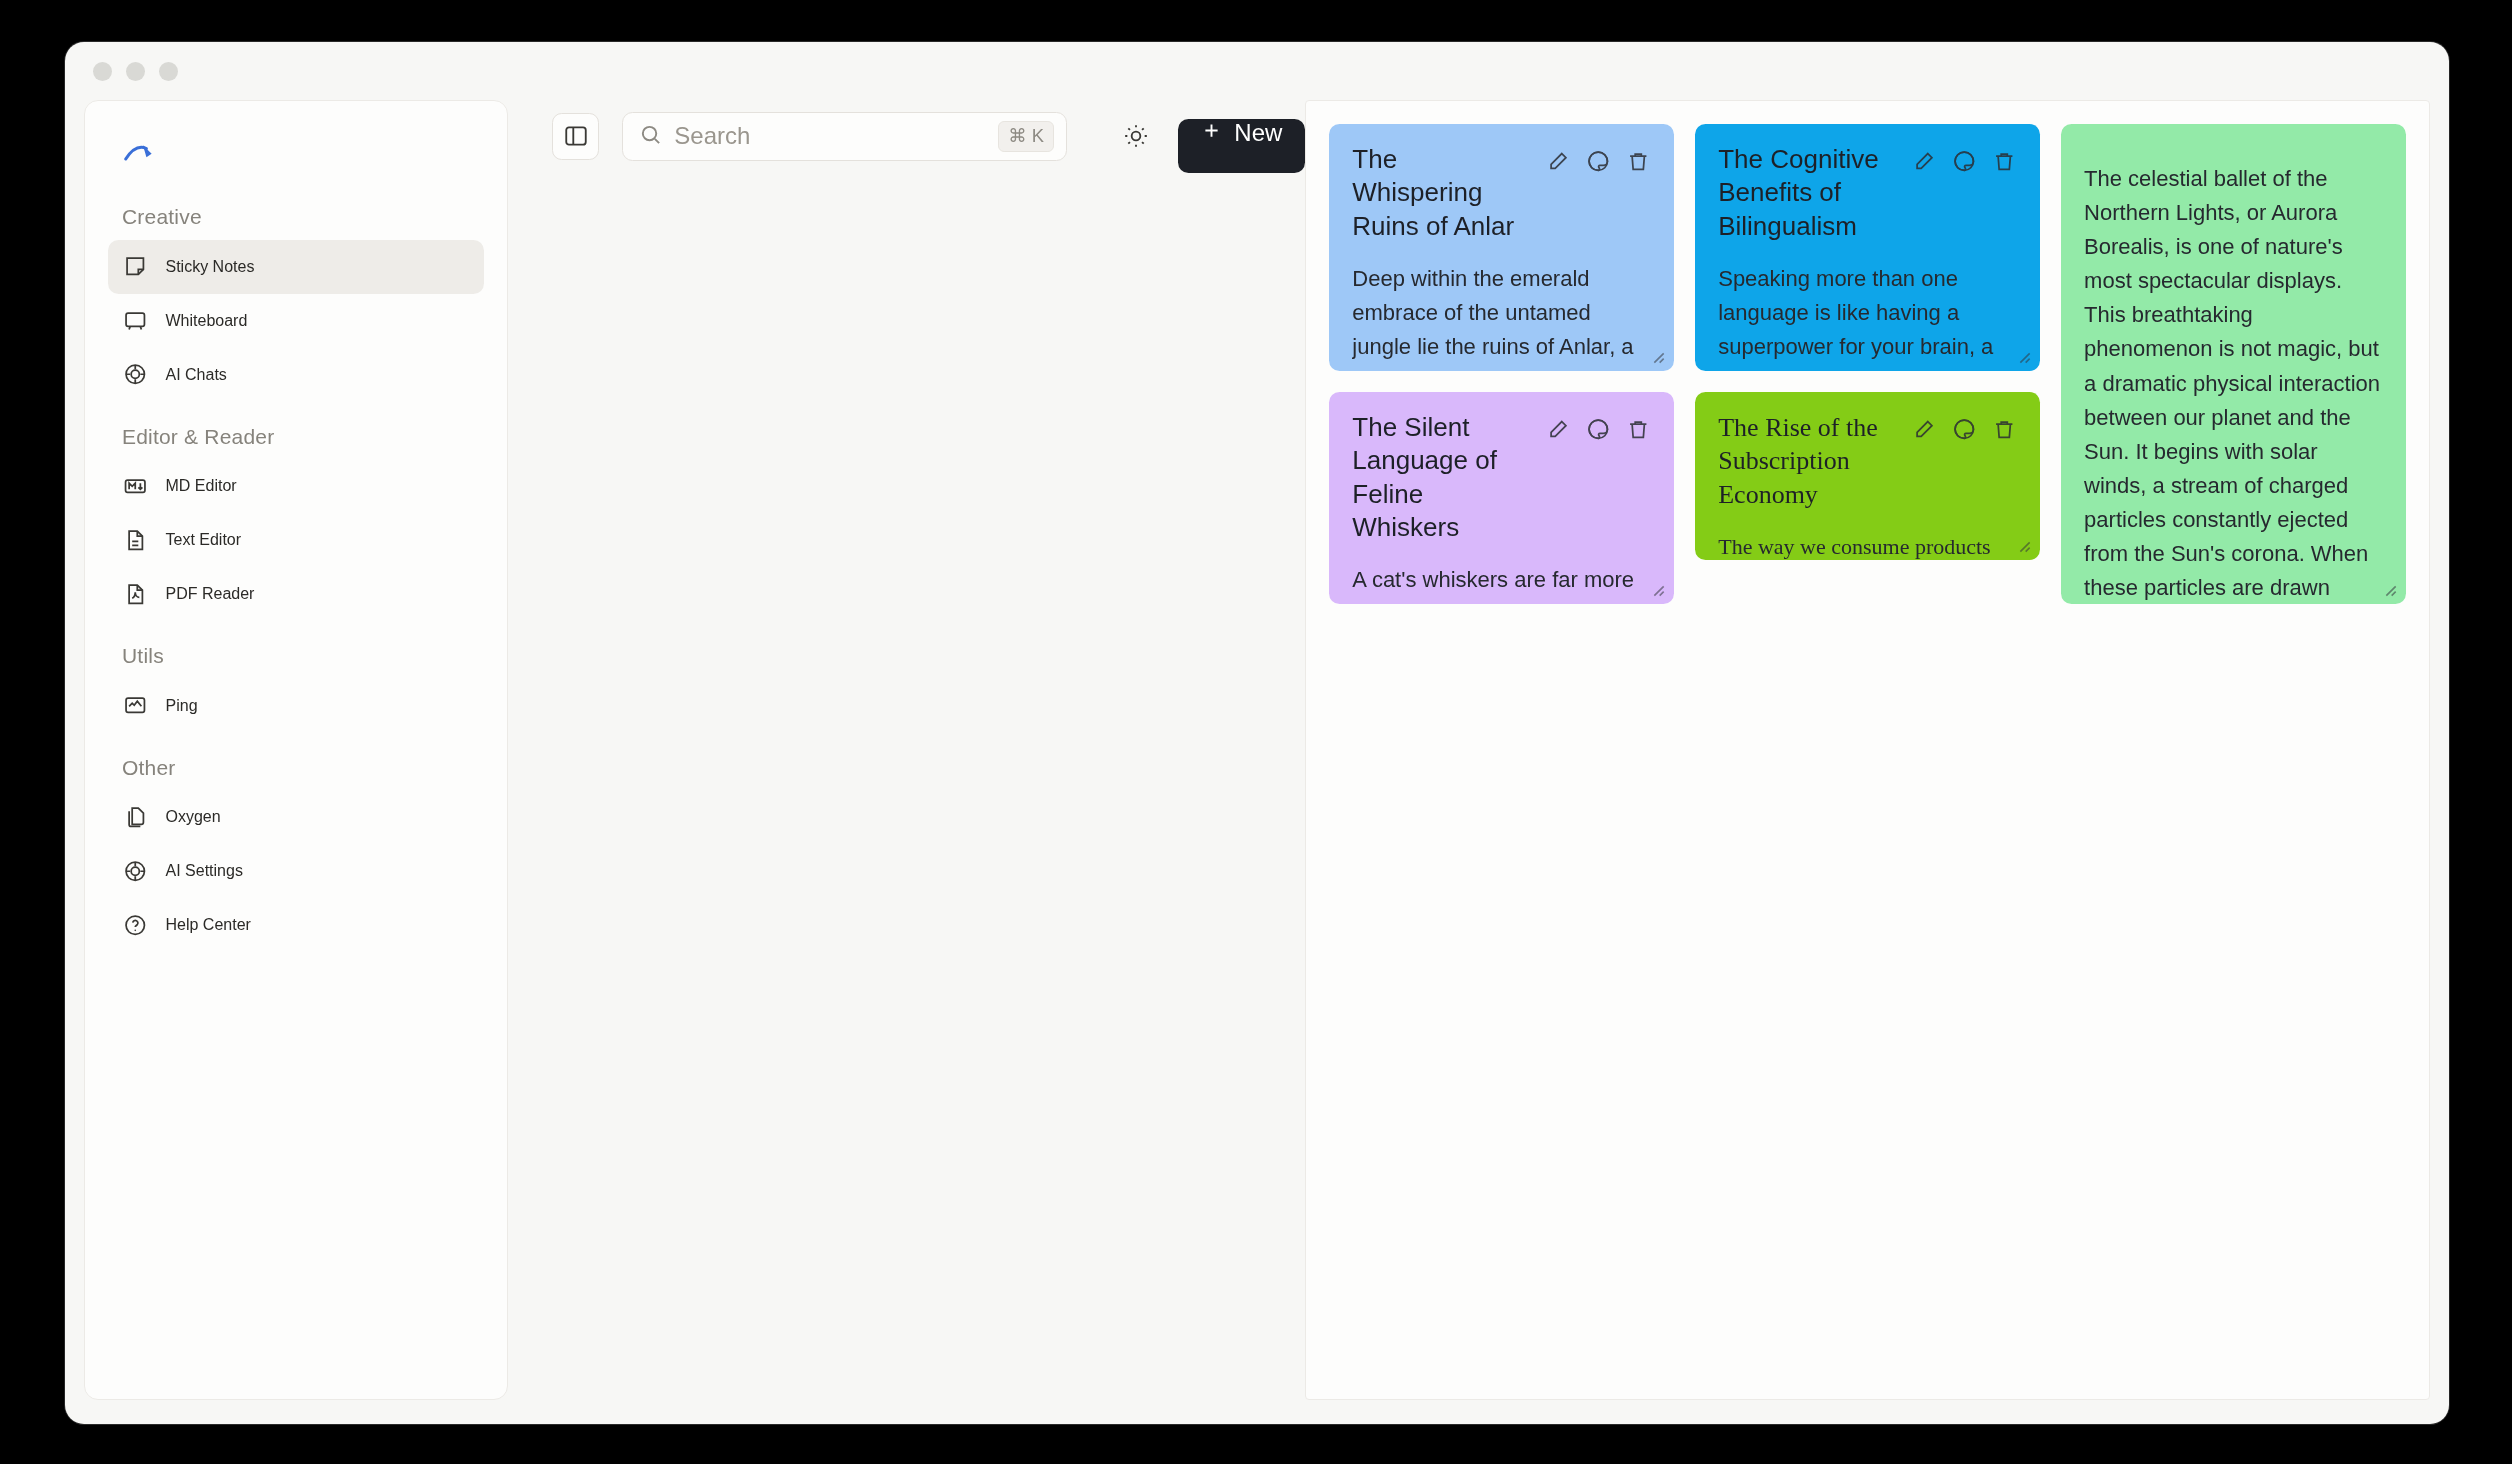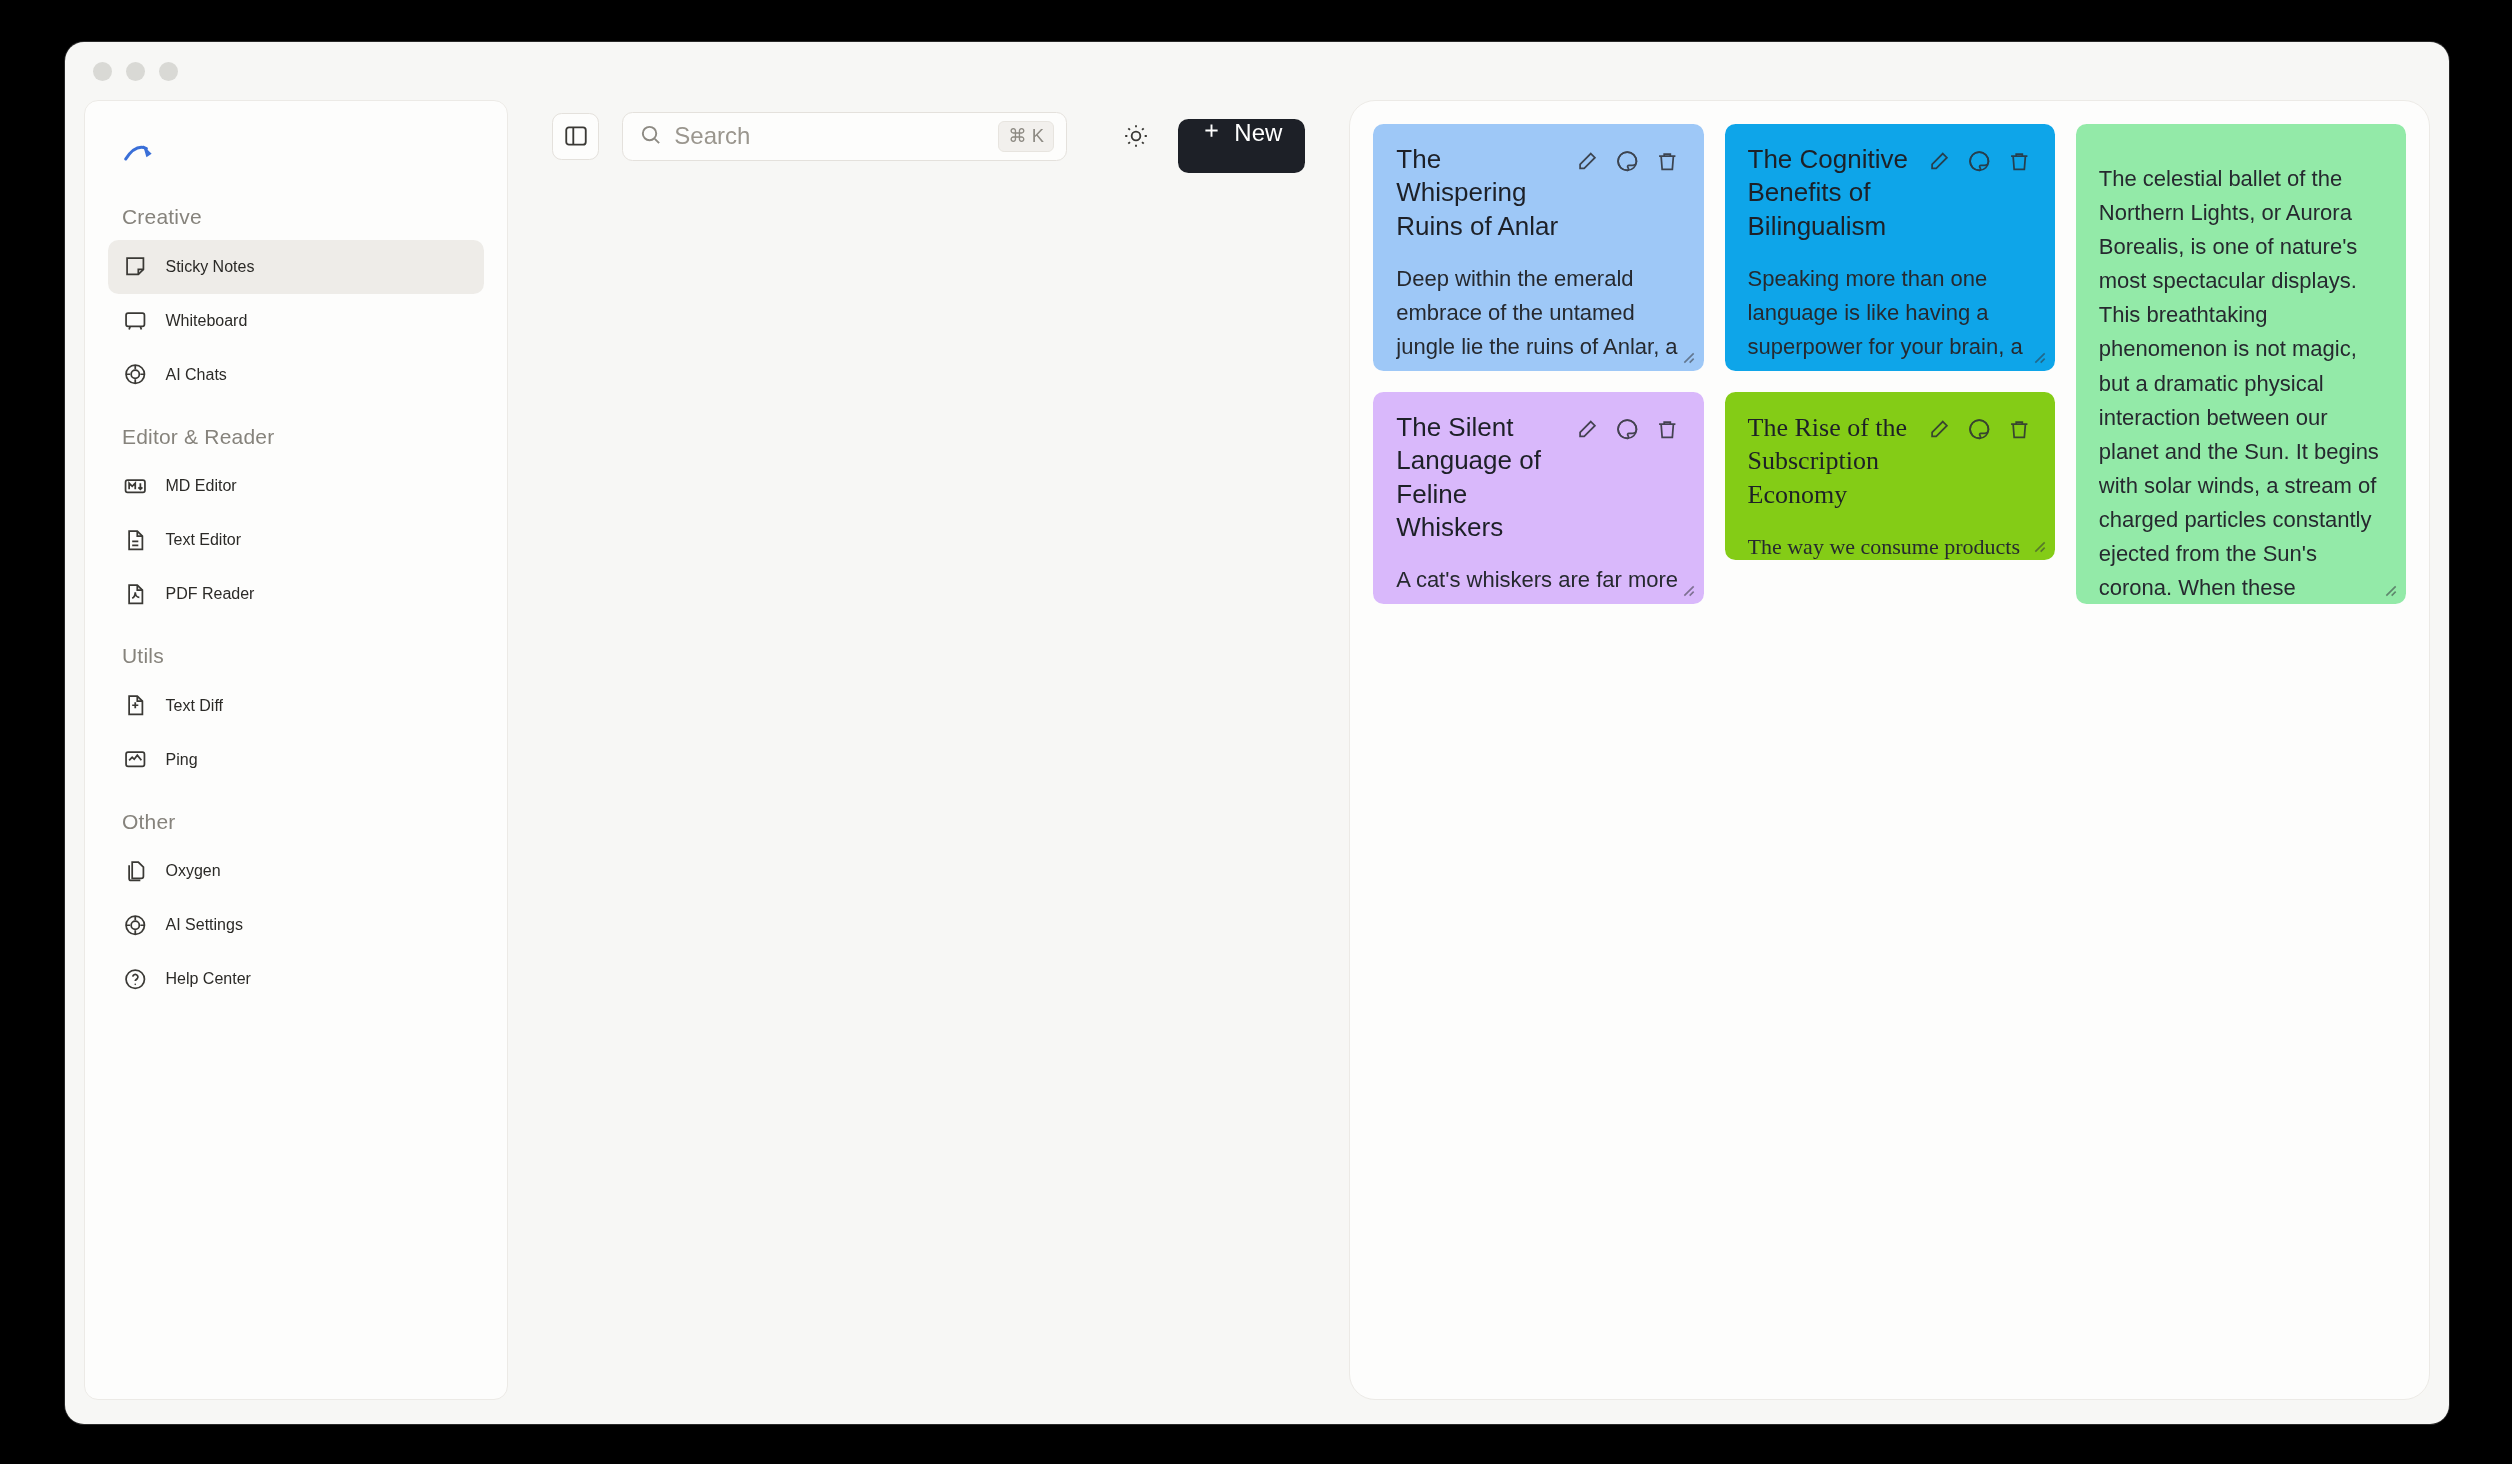--- a/index.html
+++ b/index.html
@@ -142,24 +142,23 @@
     font-size: 24px;
     border-radius: 10.5px;
     border: none;
     cursor: pointer;
     font-family: "Liberation Sans", sans-serif;
   }
   .notes-panel {
     flex: 1;
     background: #fdfdfc;
     border: 0.9px solid #eceae6;
-    border-radius: 26px;
+    border-radius: 4px;
     padding: 23px;
     overflow: hidden;
-    margin-left: 44px;
   }
   .notes-grid {
     display: grid;
     grid-template-columns: repeat(3, 1fr);
     gap: 21px;
     align-items: start;
   }
   .note {
     border-radius: 10.5px;
     padding: 19px 23px 23px 23px;
@@ -288,30 +287,20 @@
                 <path d="M14 3v5h5"></path>
                 <path d="M9 16c2-1 3-4 3-6 0 3 2 5 4 5"></path>
               </svg>
           </span>
           <span>PDF Reader</span>
         </div>
       </div>
 
       <div>
         <div class="section-label">Utils</div>
-        <div class="nav-item">
-          <span class="ic">
-            <svg viewBox="0 0 24 24" fill="none" stroke="currentColor" stroke-width="1.7">
-                <path d="M6 3h8l5 5v13H6z"></path>
-                <path d="M14 3v5h5"></path>
-                <path d="M9 12h6M12 9v6"></path>
-              </svg>
-          </span>
-          <span>Text Diff</span>
-        </div>
         <div class="nav-item">
           <span class="ic">
             <svg viewBox="0 0 24 24" fill="none" stroke="currentColor" stroke-width="1.7">
                 <rect x="3" y="5" width="18" height="14" rx="2"></rect>
                 <path d="M6 13l3-3 2 2 3-4 4 5"></path>
               </svg>
           </span>
           <span>Ping</span>
         </div>
       </div>

